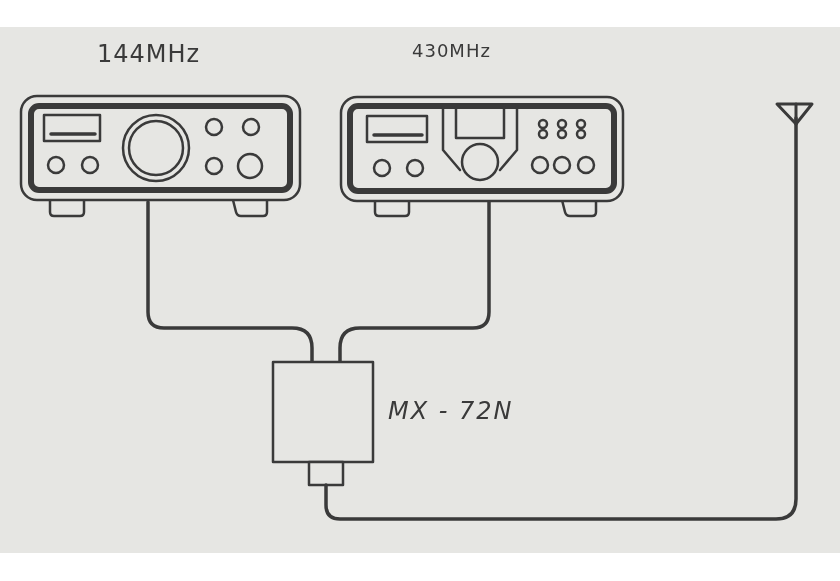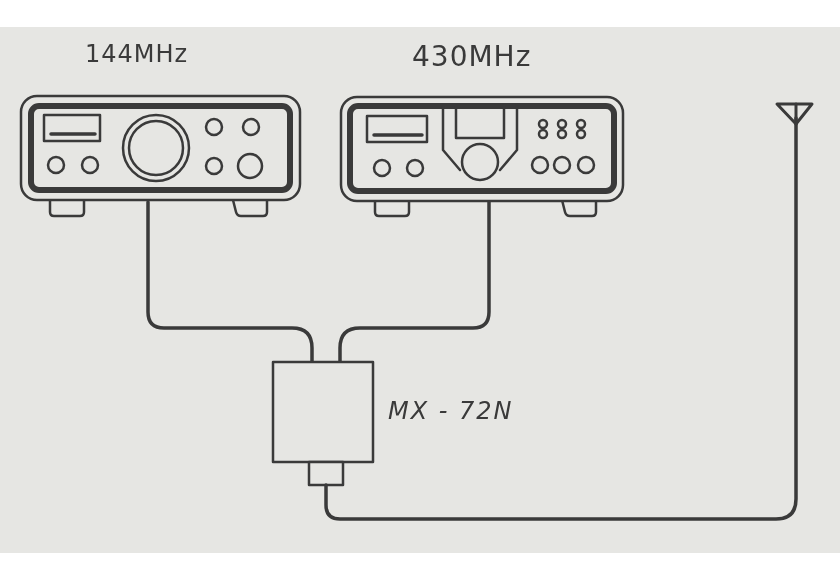--- a/index.html
+++ b/index.html
@@ -8,22 +8,22 @@
       position: absolute; left: 0; top: 27px; width: 840px; height: 526px;
       background: #e6e6e3;
     }
     svg { position: absolute; left: 0; top: 0; }
     .label {
       position: absolute;
       font-family: "DejaVu Sans", sans-serif;
       color: #3a3a3a;
       letter-spacing: 1px;
     }
-    .lbl-144 { left: 85px; top: 40px; font-size: 24px; }
-    .lbl-430 { left: 412px; top: 40px; font-size: 28px; text-align: center; }
+    .lbl-144 { left: 97px; top: 40px; font-size: 24px; }
+    .lbl-430 { left: 412px; top: 40px; font-size: 18px; text-align: center; }
     .lbl-mx  { left: 388px; top: 397px; font-size: 24px; letter-spacing: 2px; font-style: italic; }
   </style>
 </head>
 <body>
 
 <div class="paper"></div>
 
 <svg width="840" height="581" viewBox="0 0 840 581">
   <g fill="none" stroke="#3a3a3a" stroke-linecap="round" stroke-linejoin="round">
 

